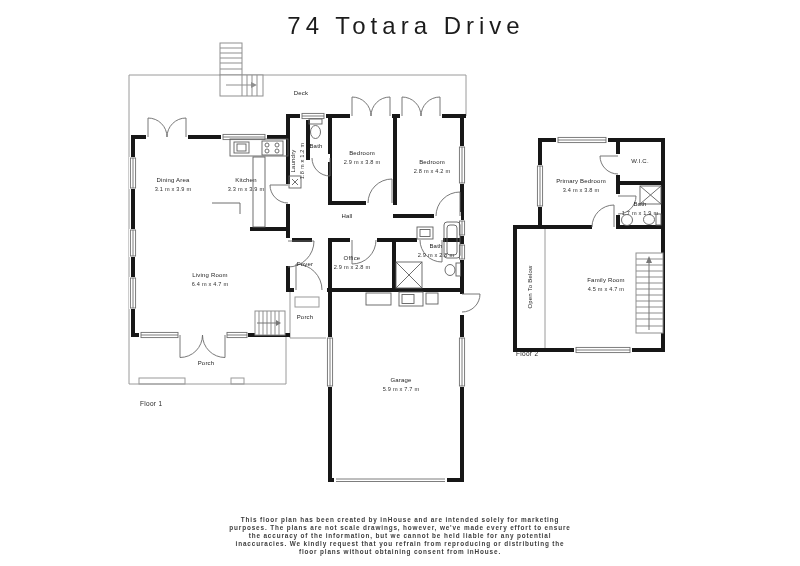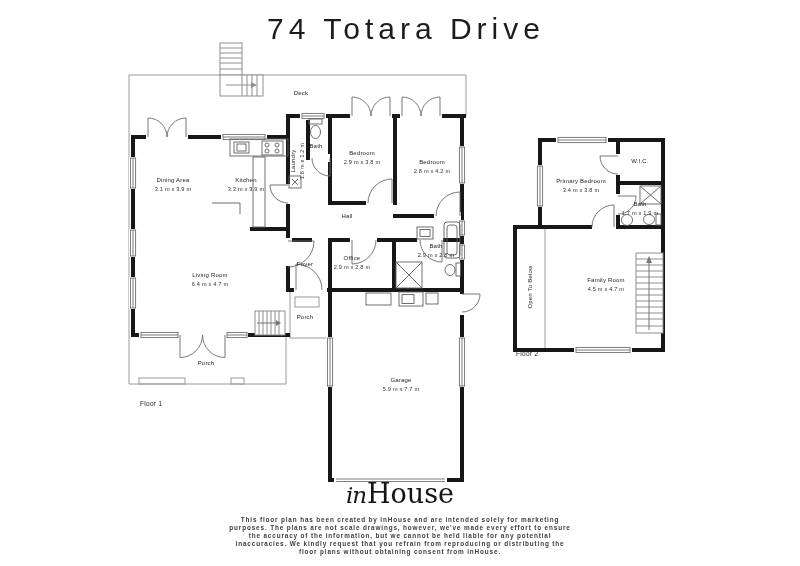--- a/index.html
+++ b/index.html
@@ -1,21 +1,21 @@
 <!DOCTYPE html>
 <html><head>
 <meta charset="utf-8">
 <style>
   html,body{margin:0;padding:0;background:#fff;}
   body{width:800px;height:566px;position:relative;overflow:hidden;
        font-family:"Liberation Sans",sans-serif;color:#222;}
   .page{position:absolute;inset:0;}
   svg.plan{position:absolute;left:0;top:0;}
   .hdr-title{position:absolute;left:12px;right:0;top:12px;text-align:center;
-             font-size:30px;letter-spacing:5px;color:#1c1c1c;font-weight:500;}
+             font-size:24px;letter-spacing:5px;color:#1c1c1c;font-weight:500;}
   .hdr-sub{position:absolute;left:0;right:0;top:43px;text-align:center;
            font-size:8.5px;letter-spacing:2.3px;color:#2a2a2a;font-weight:700;}
   .lbl{position:absolute;transform:translate(-50%,-50%);text-align:center;
        font-size:6px;line-height:1.45;letter-spacing:.2px;color:#232323;white-space:nowrap;}
   .lbl .dm{display:block;font-size:5.6px;color:#303030;font-weight:400;}
   .lbl.v{transform:translate(-50%,-50%) rotate(-90deg);}
   .floorlbl{position:absolute;font-size:6.5px;letter-spacing:.3px;color:#1f1f1f;}
   .logo{position:absolute;left:0;right:0;top:480px;text-align:center;color:#141414;
         font-family:"DejaVu Serif",serif;font-size:27px;line-height:1;}
   .logo .in{font-style:italic;font-size:23px;letter-spacing:-1px;margin-right:1px;}
@@ -250,21 +250,20 @@
 
   <div class="lbl" style="left:581px;top:185px"><span>Primary Bedroom</span><span class="dm">3.4 m x 3.8 m</span></div>
   <div class="lbl" style="left:640px;top:161px"><span>W.I.C.</span></div>
   <div class="lbl" style="left:640px;top:208px"><span>Bath</span><span class="dm">1.7 m x 1.9 m</span></div>
   <div class="lbl v" style="left:530px;top:287px"><span>Open To Below</span></div>
   <div class="lbl" style="left:606px;top:284px"><span>Family Room</span><span class="dm">4.5 m x 4.7 m</span></div>
 
   <div class="floorlbl" style="left:140px;top:400px">Floor 1</div>
   <div class="floorlbl" style="left:516px;top:350px">Floor 2</div>
 
-  <div class="logo"><span class="in">in</span><span>House</span></div>
   <div class="disc">
     <div>This floor plan has been created by inHouse and are intended solely for marketing</div>
     <div>purposes. The plans are not scale drawings, however, we've made every effort to ensure</div>
     <div>the accuracy of the information, but we cannot be held liable for any potential</div>
     <div>inaccuracies. We kindly request that you refrain from reproducing or distributing the</div>
     <div>floor plans without obtaining consent from inHouse.</div>
   </div>
 
 </div>
 

